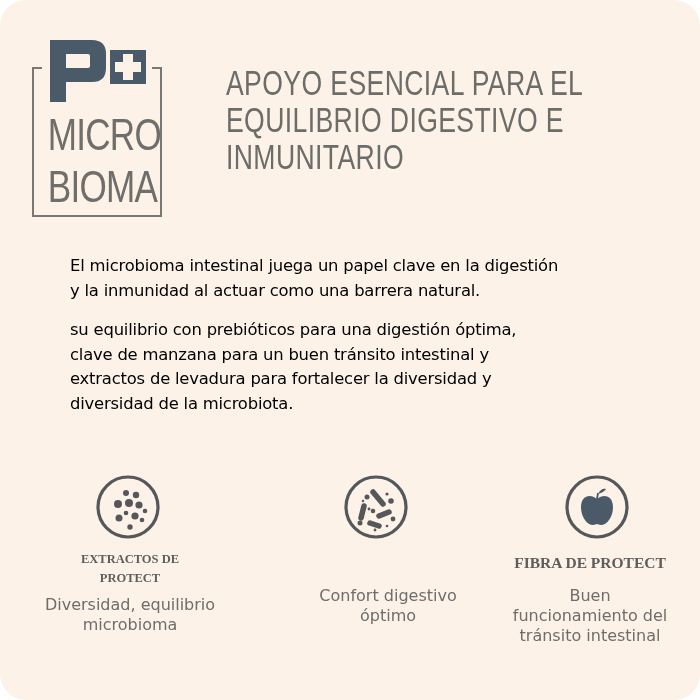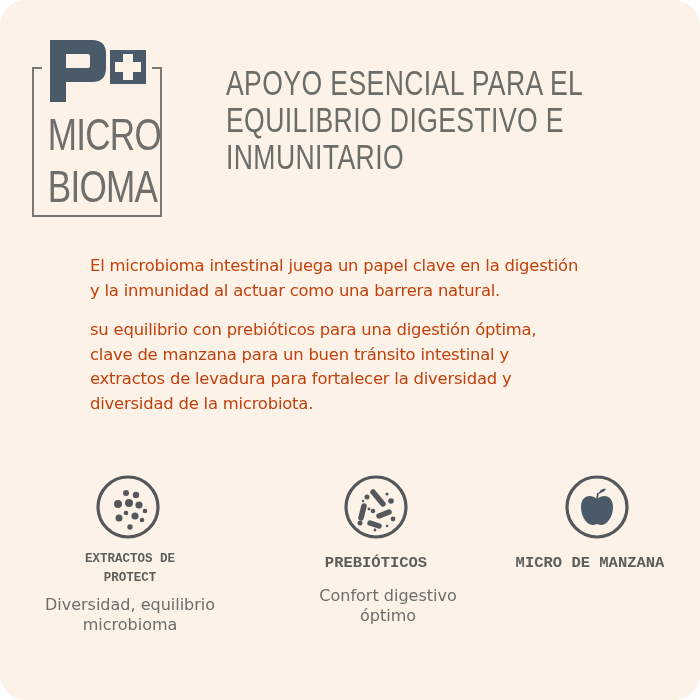--- a/index.html
+++ b/index.html
@@ -28,31 +28,31 @@
   .headline {
     position:absolute; left:226px; top:64px; width:440px;
     font-family:"Liberation Sans", sans-serif; font-size:35px; color:#6c6c69;
     line-height:37px; transform:scaleX(0.76); transform-origin:left top;
     width:580px; letter-spacing:0.5px;
   }
   .headline div { white-space:nowrap; }
 
   .para {
     position:absolute; left:70px; width:580px;
-    font-family:"DejaVu Sans", sans-serif; font-size:16.4px; color:#c2410c;
-    line-height:24.5px; letter-spacing:-0.2px;margin-left:20px;
+    font-family:"DejaVu Sans", sans-serif; font-size:16.4px; color:#000000;
+    line-height:24.5px; letter-spacing:-0.2px;
   }
   .para1 { top:254px; }
   .para2 { top:318px; }
   .para div { white-space:nowrap; }
 
   .feature { position:absolute; text-align:center; }
   .feature .icon { position:absolute; }
   .feature-title {
-    font-family:Liberation Mono, monospace; font-weight:bold; color:#5d5d5b;
+    font-family:Liberation Serif, serif; font-weight:bold; color:#5d5d5b;
     white-space:nowrap;
   }
   .feature-desc {
     font-family:"DejaVu Sans", sans-serif; color:#6e6d6a; font-size:16px;
     line-height:20px; white-space:nowrap;
   }
 </style>
 </head>
 <body>
 
@@ -127,34 +127,36 @@
       <circle cx="44" cy="20" r="1.6" fill="#55575a"></circle>
       <circle cx="48" cy="27" r="2.8" fill="#55575a"></circle>
       <circle cx="30" cy="37" r="2.3" fill="#55575a"></circle>
       <circle cx="26" cy="35" r="1.4" fill="#55575a"></circle>
       <circle cx="50" cy="45" r="2.4" fill="#55575a"></circle>
       <circle cx="17" cy="49" r="2.5" fill="#55575a"></circle>
       <circle cx="20" cy="27" r="1.2" fill="#55575a"></circle>
       <circle cx="44" cy="52" r="1.3" fill="#55575a"></circle>
       <circle cx="32" cy="56" r="1.4" fill="#55575a"></circle>
     </svg>
-    <div style="position:absolute; left:0; top:79px; width:200px;">
-      <div class="feature-title" style="font-size:15.5px; line-height:20px;">PREBIÓTICOS</div>
-    </div>
     <div style="position:absolute; left:12px; top:112px; width:200px;">
       <div class="feature-desc">Confort digestivo</div>
       <div class="feature-desc">óptimo</div>
     </div>
   </div>
 
   <div class="feature" style="left:490px; top:474px; width:210px; height:180px;">
     <svg class="icon" style="left:74px; top:0;" width="66" height="66" viewBox="0 0 66 66">
       <circle cx="33" cy="33" r="30" fill="none" stroke="#55575a" stroke-width="3.2"></circle>
       <path d="M33 25 C26 19 17 22 17 33 C17 43 23 51 29 51 C31 51 32 50 33 50 C34 50 35 51 37 51 C43 51 49 43 49 33 C49 22 40 19 33 25 Z" fill="#4b5a68"></path>
       <path d="M33 25 L34 19" stroke="#55575a" stroke-width="1.8" fill="none"></path>
       <path d="M34 20 C36 15 40 14 42 15 C40 18 37 19 34 20 Z" fill="#4b5a68"></path>
     </svg>
     <div style="position:absolute; left:0; top:79px; width:200px;">
-      <div class="feature-title" style="font-size:15.5px; line-height:20px;">MICRO DE MANZANA</div>
+      <div class="feature-title" style="font-size:15.5px; line-height:20px;">FIBRA DE PROTECT</div>
+    </div>
+    <div style="position:absolute; left:0; top:112px; width:200px;">
+      <div class="feature-desc">Buen</div>
+      <div class="feature-desc">funcionamiento del</div>
+      <div class="feature-desc">tránsito intestinal</div>
     </div>
   </div>
 
 </div>
 
 </body></html>

